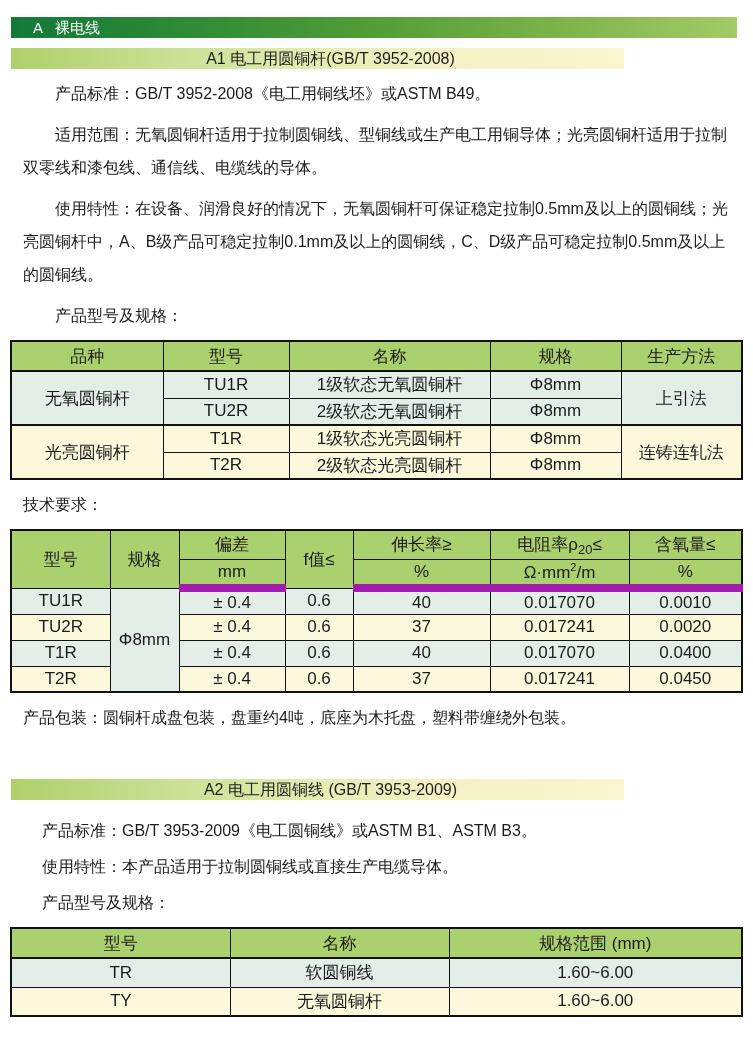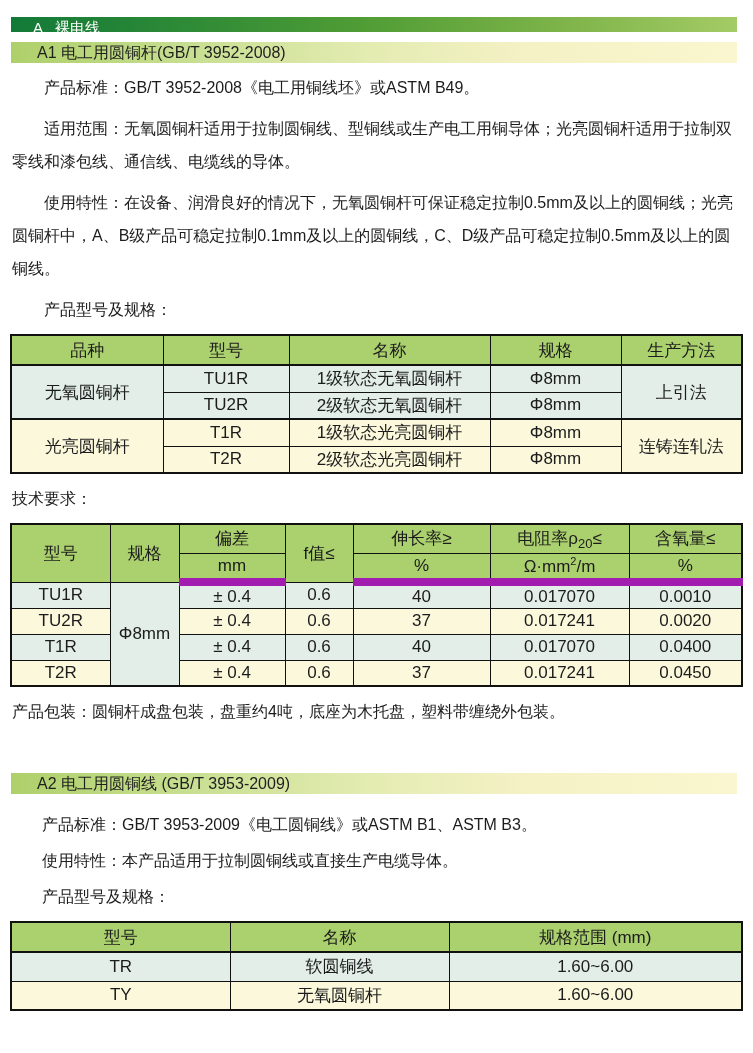--- a/index.html
+++ b/index.html
@@ -12,43 +12,44 @@
     position: relative;
     width: 753px;
     height: 1053px;
     background: #ffffff;
     padding: 17px 11px 0 10px;
     overflow: hidden;
   }
   
   .bar-a {
     width: 726px;
-    height: 15px;
+    height: 21px;
     margin-left: 1px;
     background: linear-gradient(90deg, #127a38 0%, #2f8b36 25%, #4f9c35 48%, #7cb348 75%, #a4cb65 100%);
     color: #ffffff;
     font-size: 15px;
     line-height: 21px;
     padding-left: 22px;
   }
   .bar-a .code { margin-right: 12px; }
   
   .band {
-    width: 726px;
+    width: 613px;
     height: 21px;
     margin-left: 1px;
     background: linear-gradient(90deg, #aed06a 0%, #c8df92 25%, #e4ecb2 50%, #f4f1c4 70%, #faf7d0 100%);
     color: #1f1f1f;
     font-size: 16px;
     line-height: 21px;
     padding-left: 26px;
+    text-align: center;
   }
   .band-a1 { margin-top: 10px; }
   .band-a2 { margin-top: 45px; }
-  p { font-size: 16px; line-height: 33px; margin: 8px 2px; }
+  p { font-size: 16px; line-height: 33px; margin: 8px 13px; }
   p.indent { text-indent: 32px; }
   p.noindent { text-indent: 0; }
   .a2-para { margin: 3px 0; }
   .a2-first { margin-top: 14px; }
   
   table {
     border-collapse: collapse;
     width: 731px;
     table-layout: fixed;
     text-align: center;

